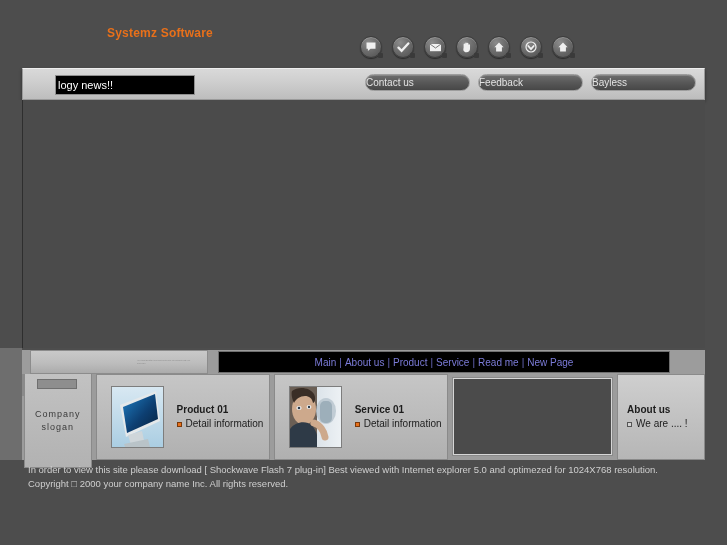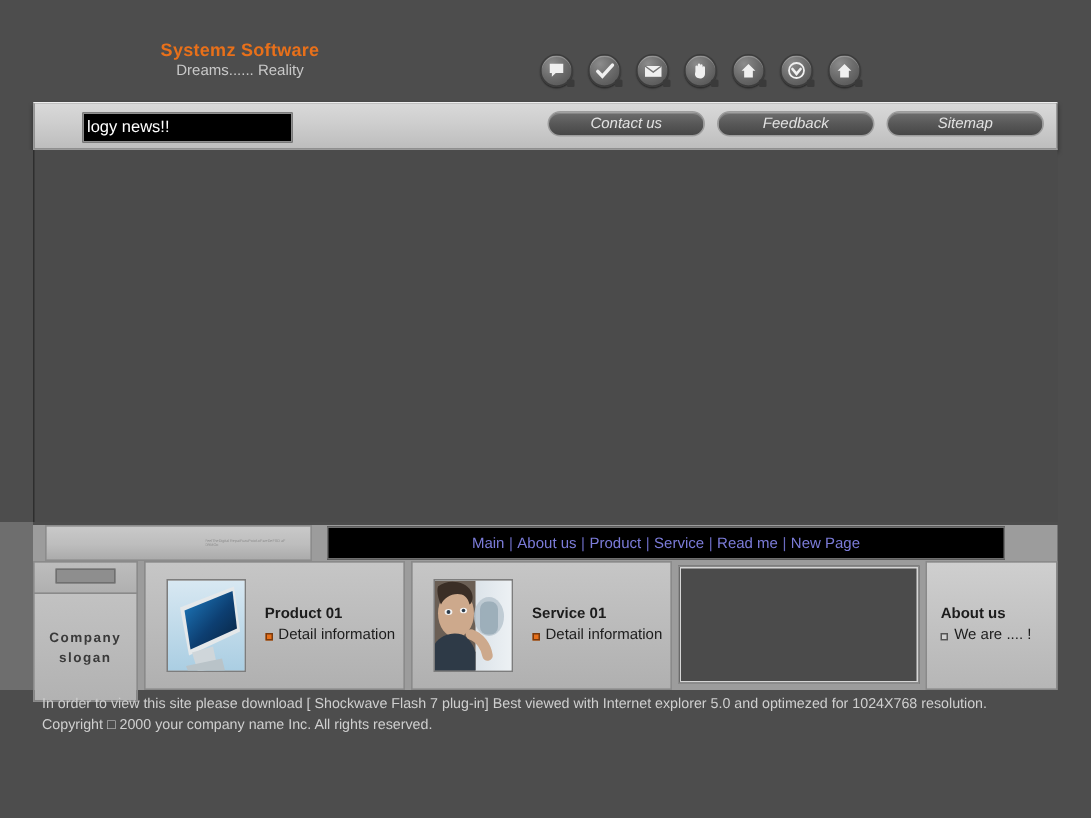--- a/index.html
+++ b/index.html
@@ -90,24 +90,22 @@
     display: flex; gap: 8px;
   }
   .nav-btn {
     width: 105px; height: 17px;
     background: linear-gradient(180deg,#6e6e6e 0%, #585858 50%, #474747 100%);
     border: 1px solid #9d9d9d;
     border-radius: 9px;
     color: #e2e2e2;
     font-size: 10px;
     line-height: 15px;
-    text-align: center;
     cursor: pointer;
     box-shadow: inset 0 1px 0 rgba(255,255,255,.18);
-    font-style: italic;
   }
 
   
   .stage-wrap {
     position: absolute; left: 22px; top: 100px;
     width: 683px; height: 248px;
   }
   .stage {
     position: absolute; left: 0; top: 0;
     width: 683px; height: 248px;
@@ -153,21 +151,21 @@
 
   
   .cardrow {
     position: absolute; left: 22px; top: 374px;
     width: 683px; height: 86px;
     background: #9c9c9c;
     display: flex;
   }
   .slogan-col {
     width: 76px; height: 94px; margin-left: 0;
-    display: flex; flex-direction: column; font-weight: bold;
+    display: flex; flex-direction: row;
   }
   .slogan-top {
     height: 22px;
     background: linear-gradient(180deg,#bdbdbd 0%,#b0b0b0 100%);
     border: 1px solid #8a8a8a;
     position: relative;
   }
   .slogan-top::after {
     content:""; position:absolute; left:14px; top:4px;
     width: 38px; height: 8px; background:#8e8e8e; border:1px solid #6f6f6f;
@@ -243,21 +241,20 @@
   }
 </style>
 </head>
 <body>
 
 <div class="page">
 
   <div class="header">
     <div class="logo-block">
       <div class="logo-title">Systemz Software</div>
-      <div class="logo-sub">Dreams...... Reality</div>
     </div>
 
     <div class="iconbar">
       <div class="icon-btn">
         <svg width="12" height="12" viewBox="0 0 12 12">
             <path d="M1.5 1.5h9v6.2h-5l-2.6 2.4V7.7H1.5z" fill="#f0f0f0"></path>
           </svg>
       </div>
       <div class="icon-btn">
         <svg width="13" height="13" viewBox="0 0 13 13">
@@ -294,21 +291,21 @@
     </div>
   </div>
 
   <div class="navbar">
     <div class="marquee-box">
       <div class="marquee-text">logy news!!</div>
     </div>
     <div class="nav-buttons">
       <div class="nav-btn">Contact us</div>
       <div class="nav-btn">Feedback</div>
-      <div class="nav-btn">Sitemap</div>
+      <div class="nav-btn">Bayless</div>
     </div>
   </div>
 
   <div class="gutter-left-dark"></div>
   <div class="stage-wrap">
     <div class="stage"></div>
   </div>
 
   <div class="gutter-left"></div>
   <div class="midstrip">

